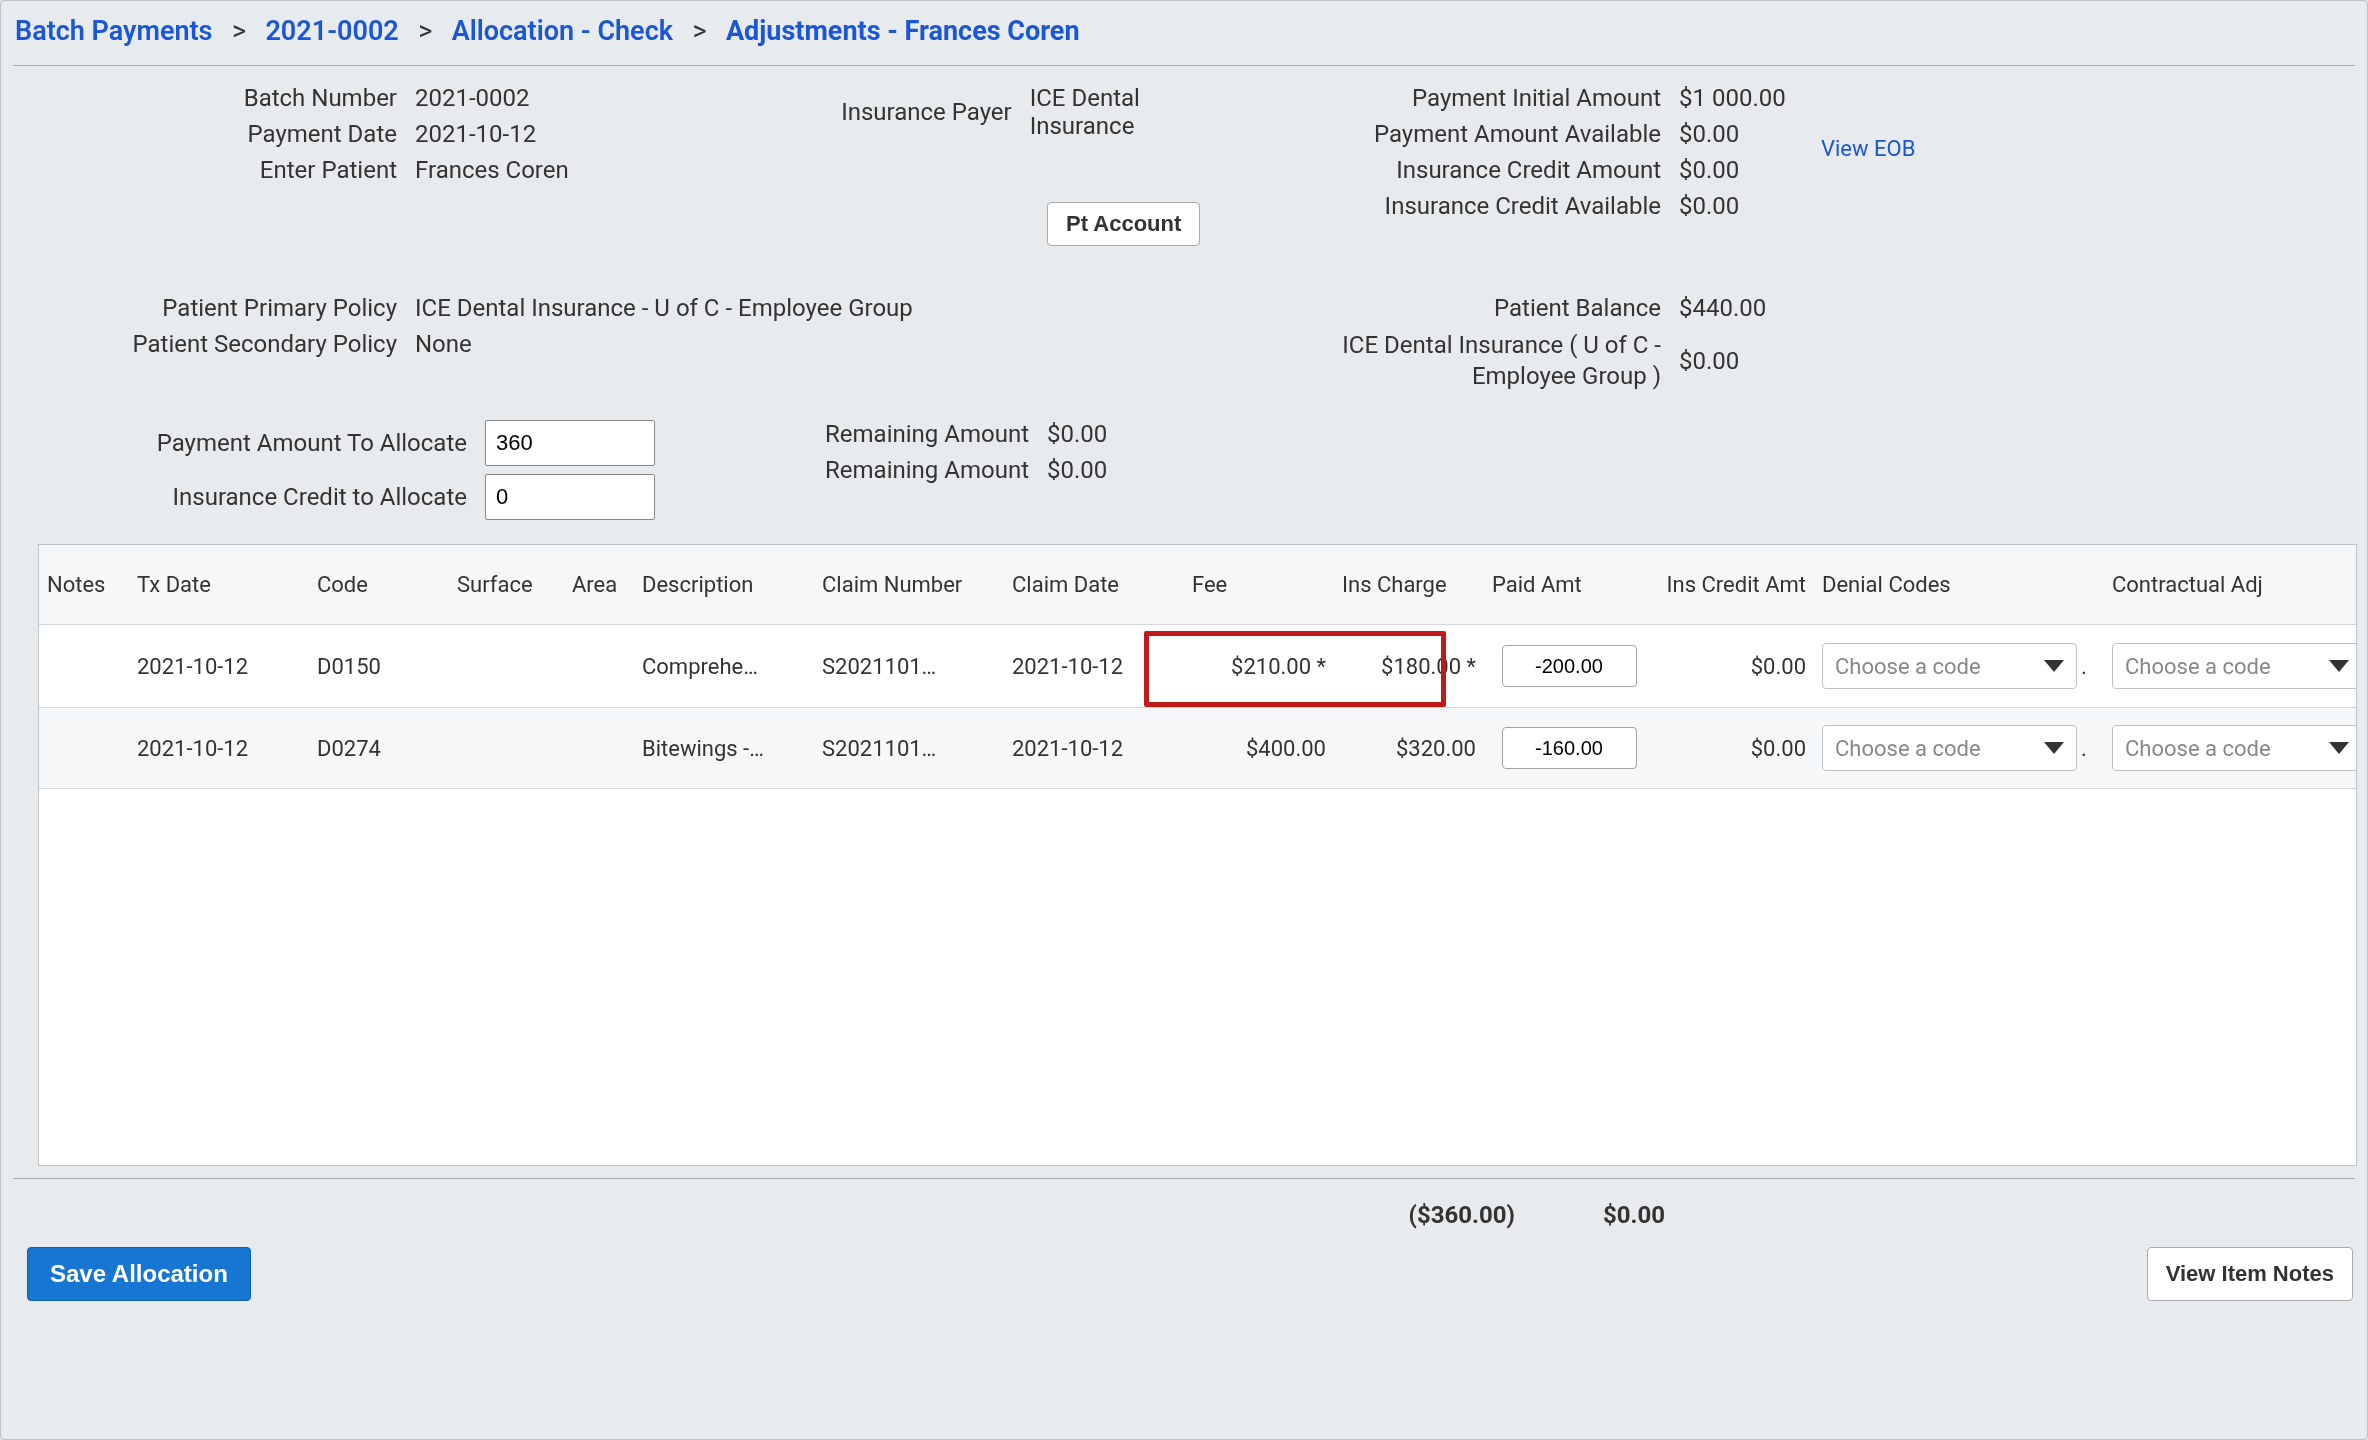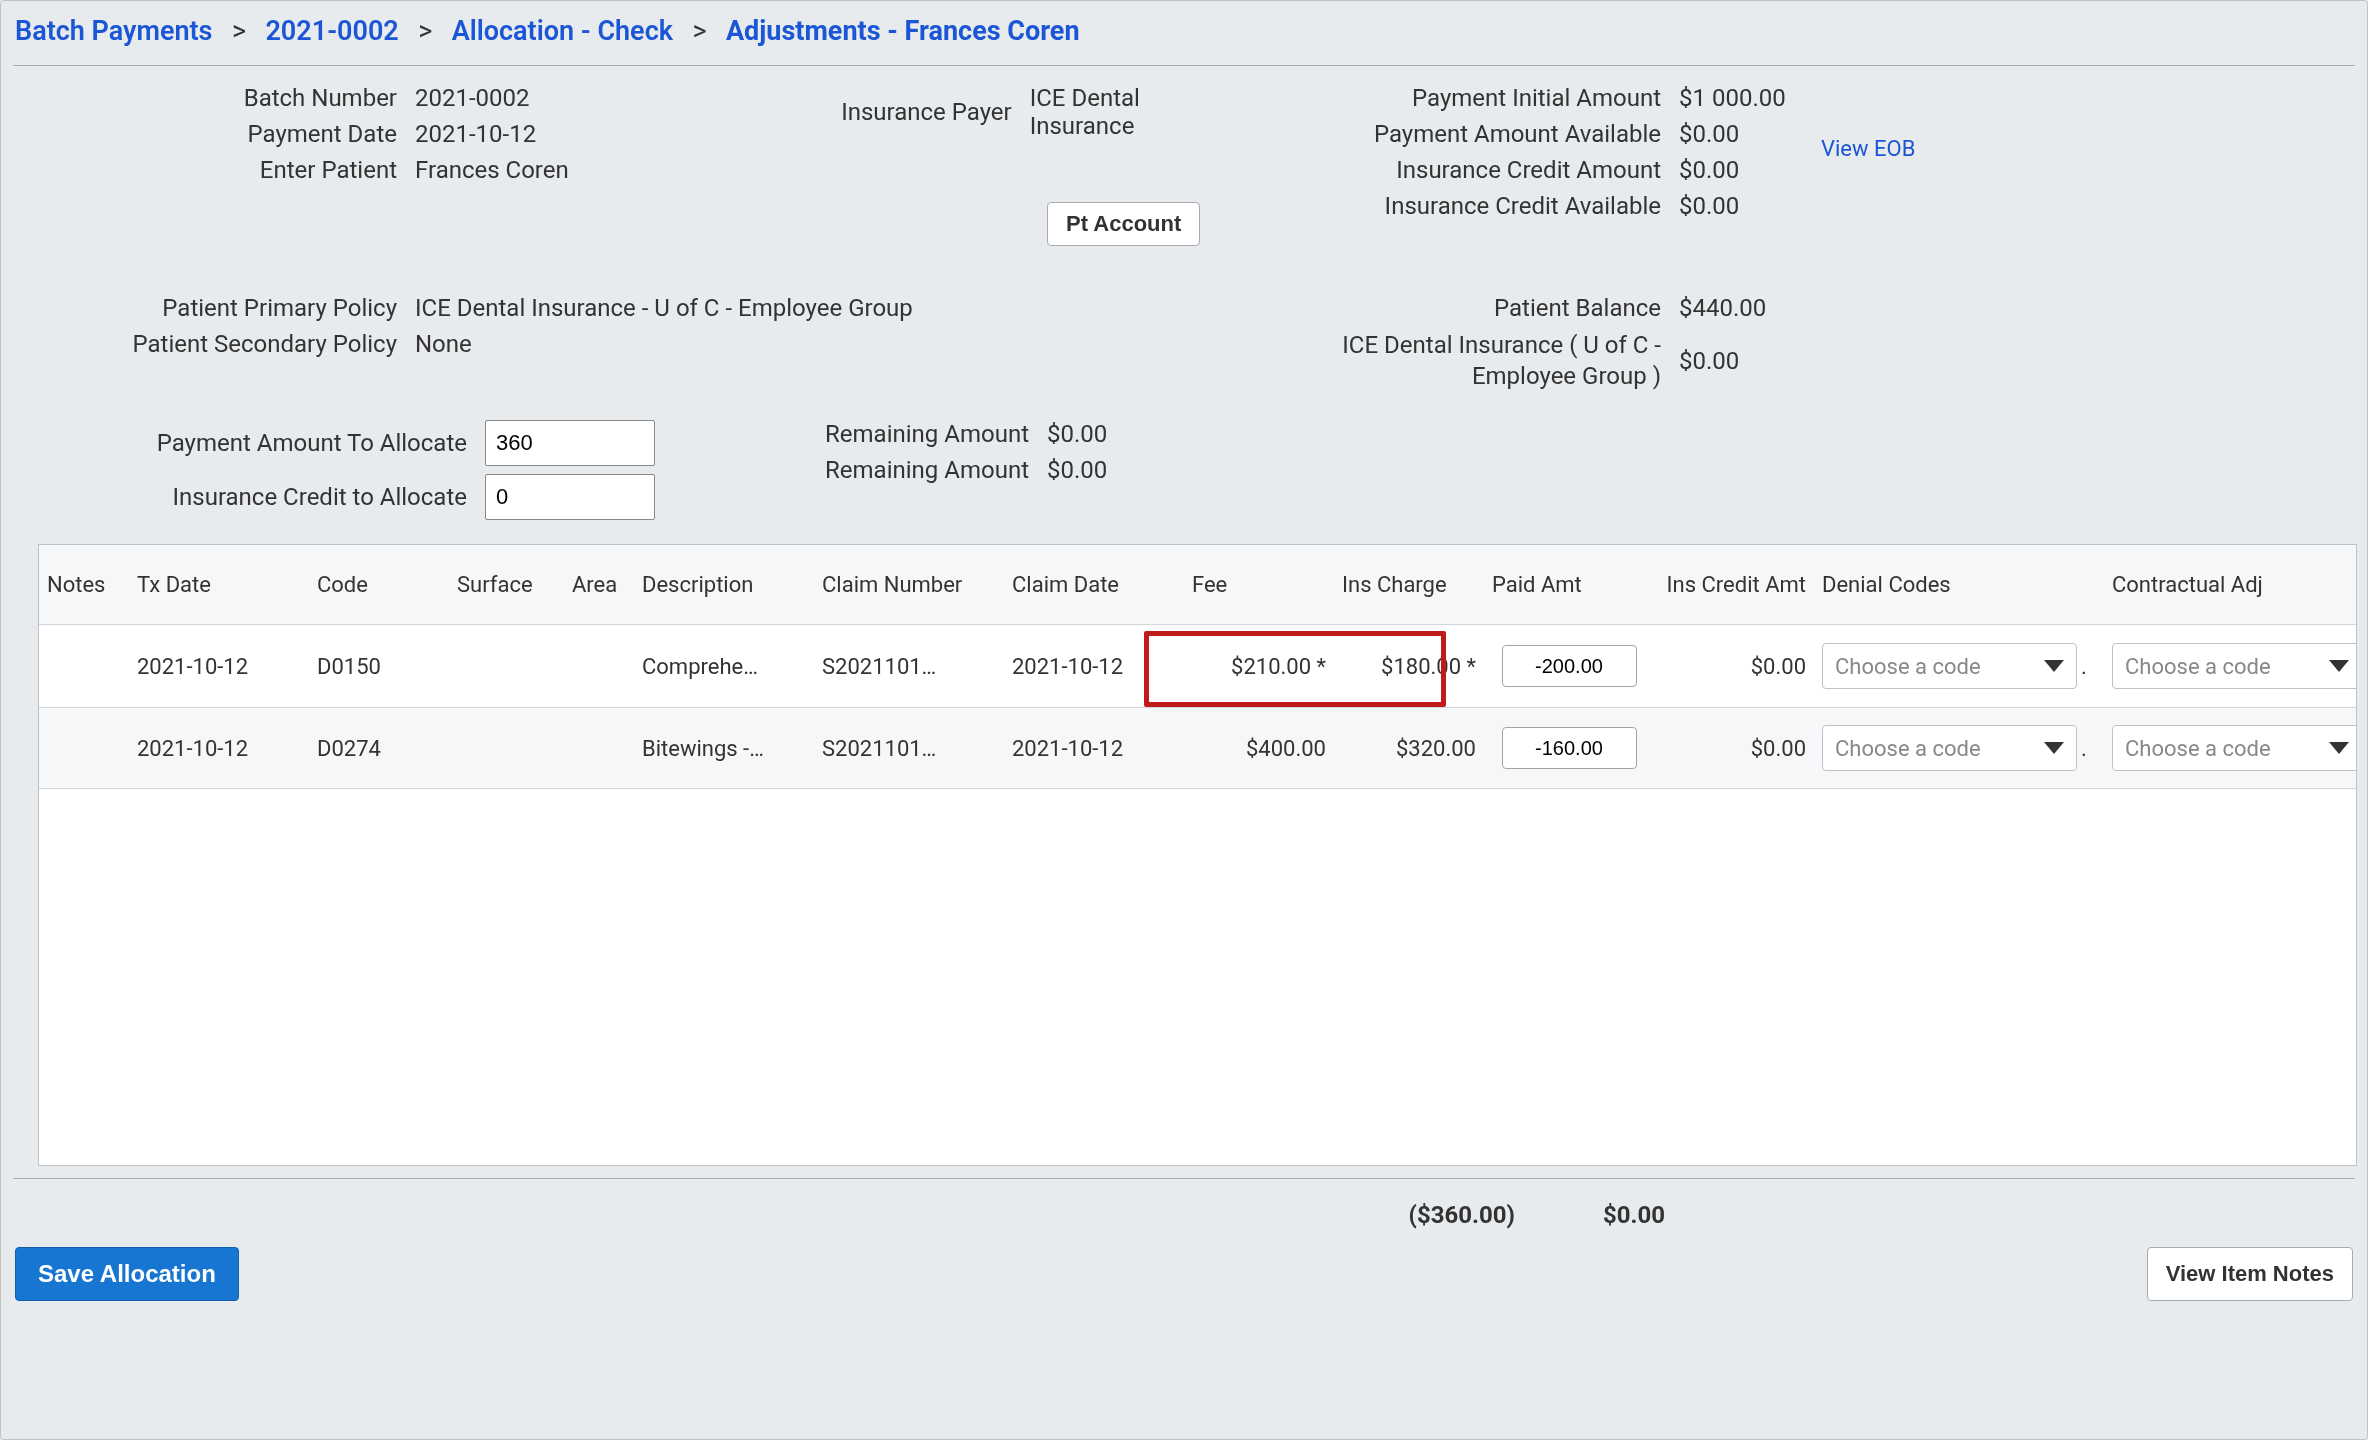--- a/index.html
+++ b/index.html
@@ -194,20 +194,21 @@
   }
   .btn-primary {
     background: #1776d2;
     color: #fff;
     border: 1px solid #0f5fab;
     border-radius: 4px;
     padding: 12px 22px;
     font-size: 24px;
     font-weight: 600;
     cursor: pointer;
+    margin-left: 12px;
   }
 </style>
 </head>
 <body>
 
 <div class="page">
 
   <div class="breadcrumb">
     <a>Batch Payments</a>
     <span class="sep">&nbsp;&gt;&nbsp;</span>

